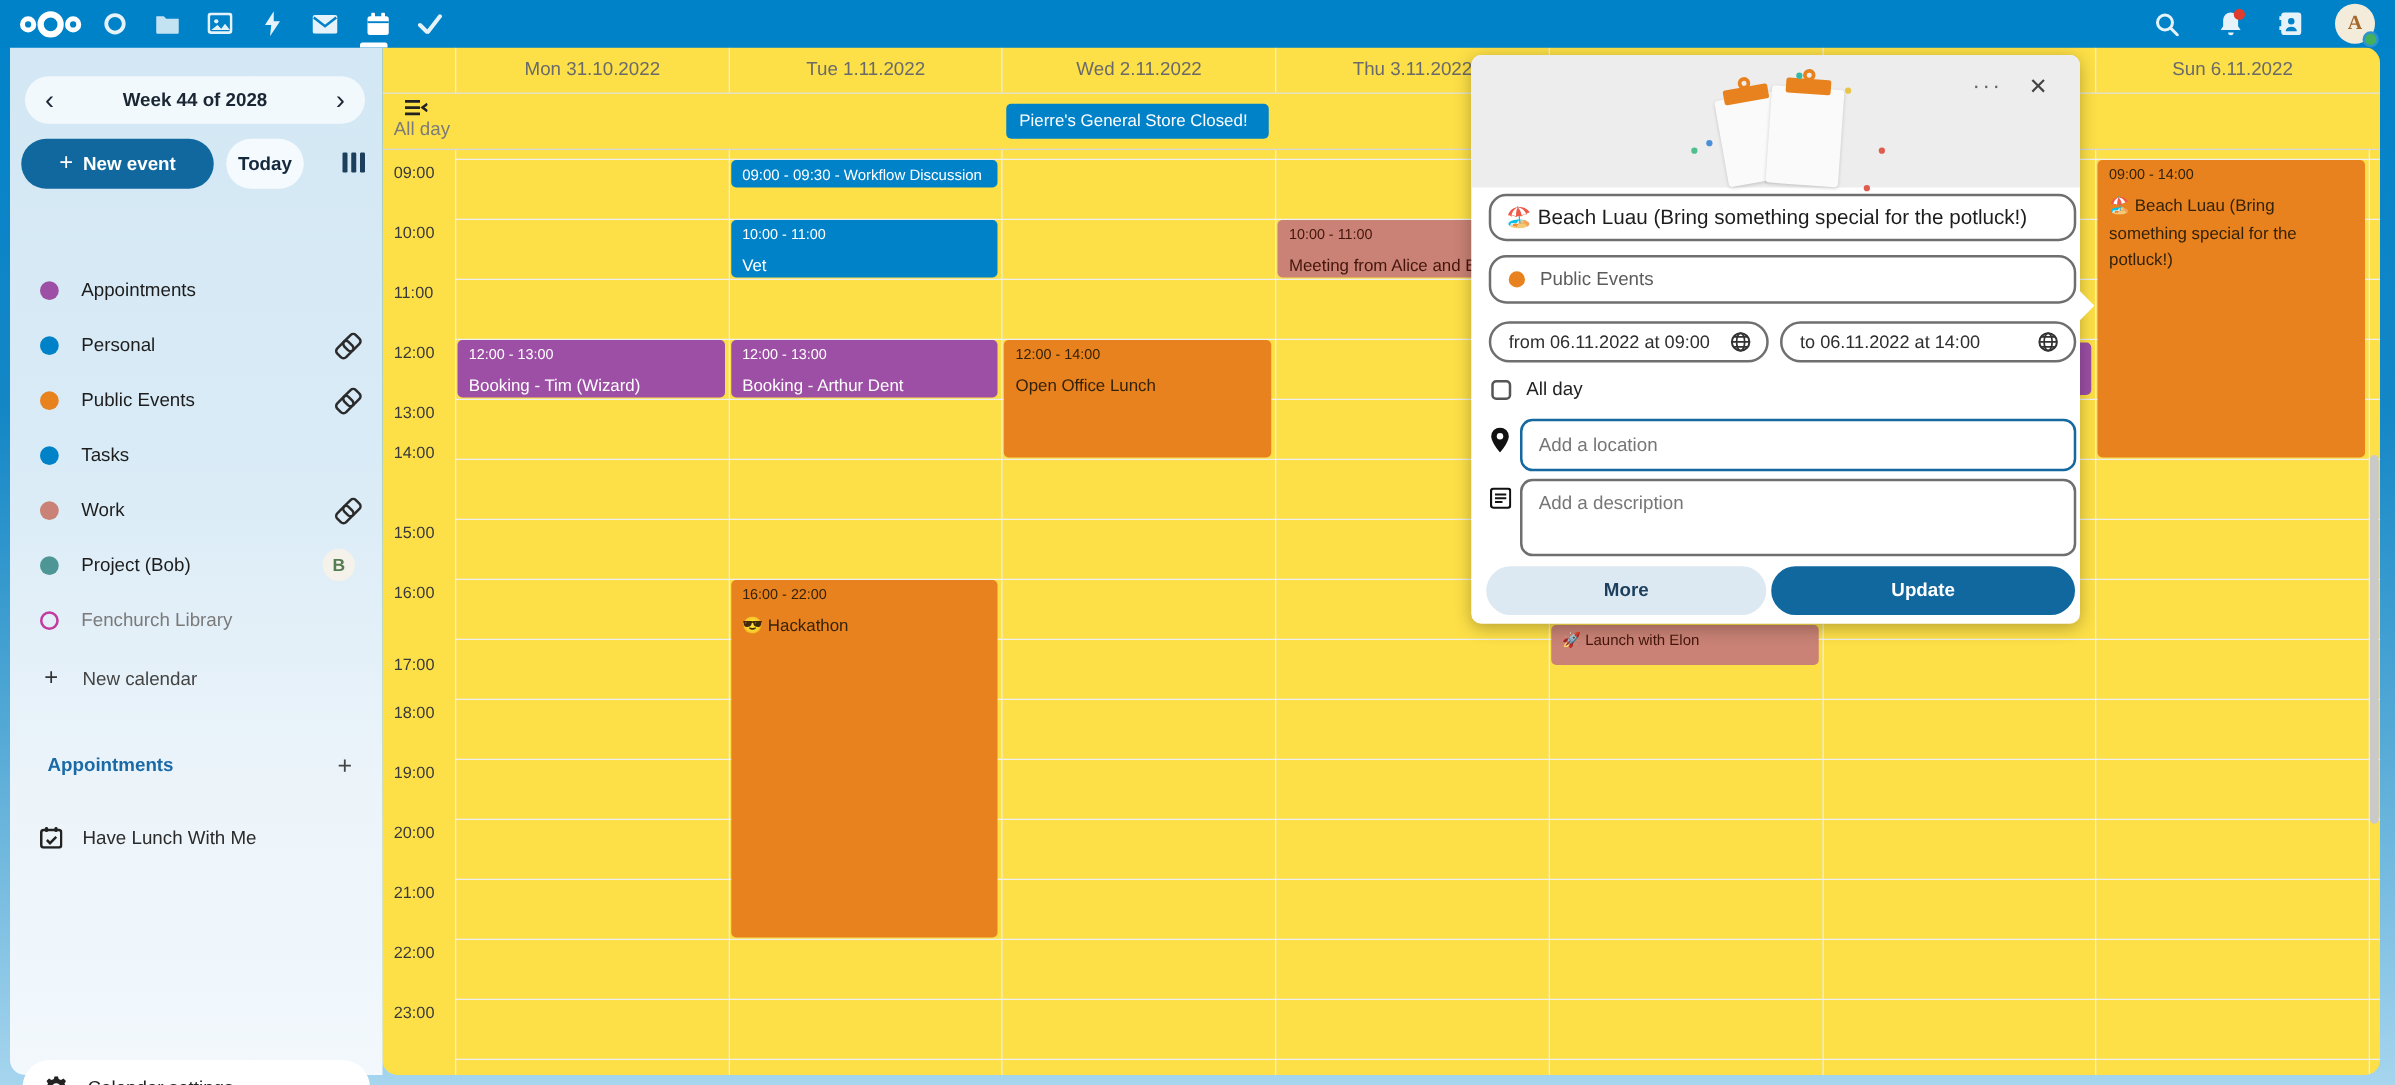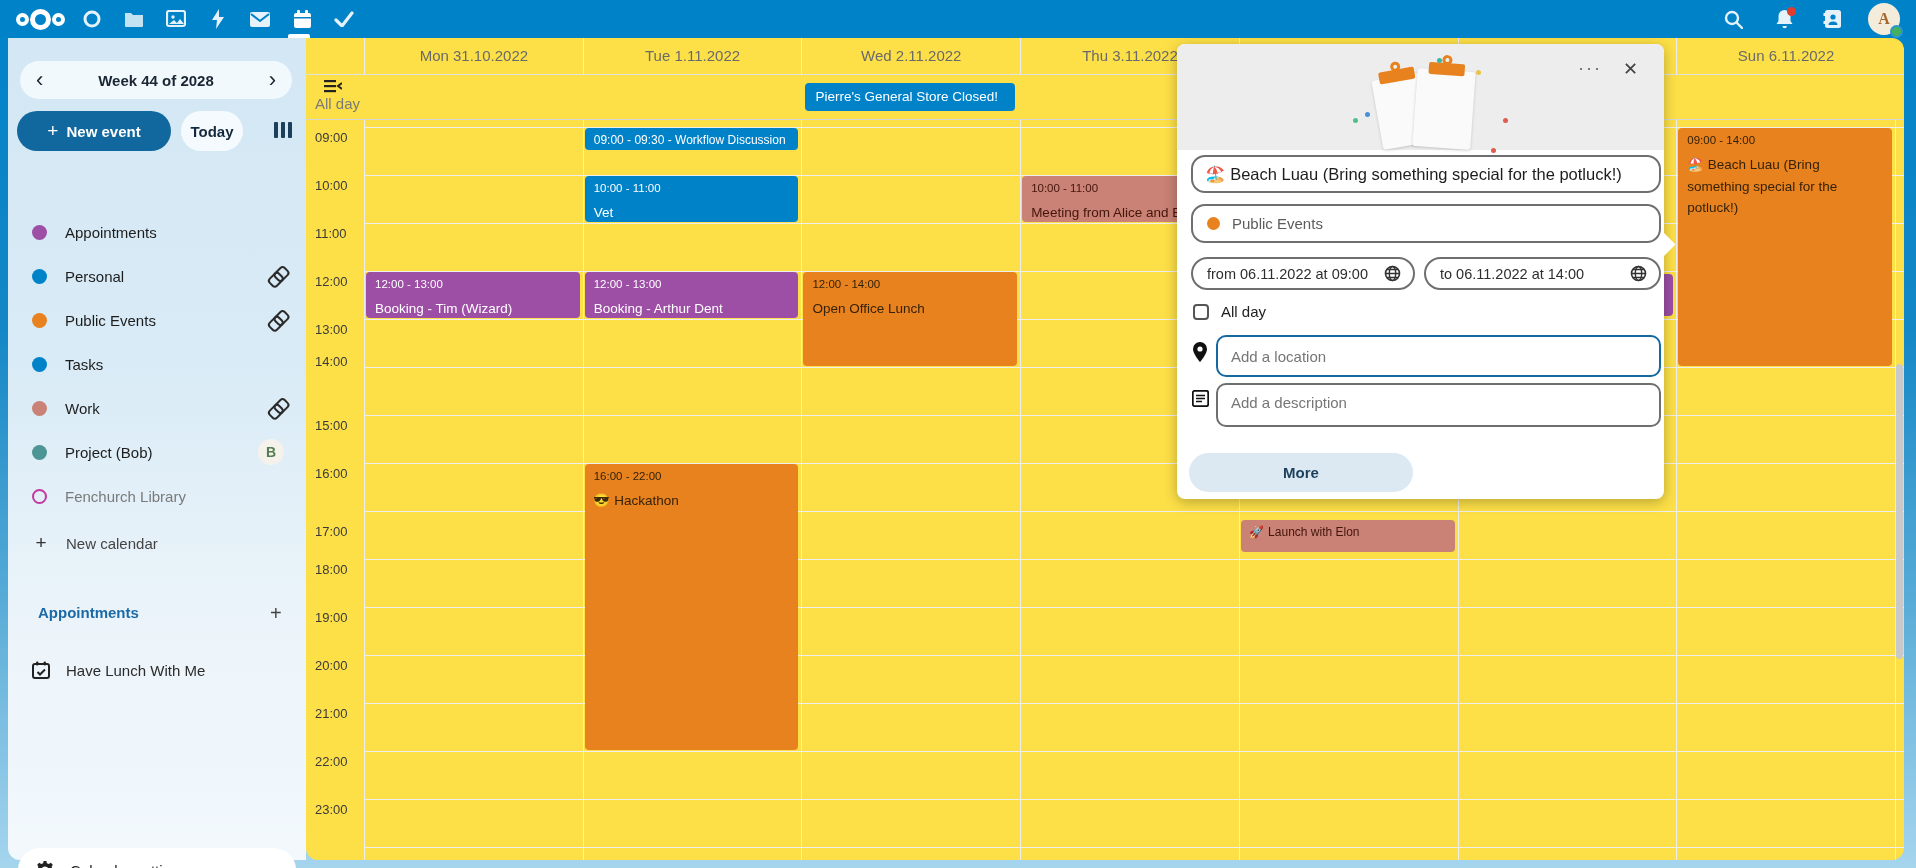--- a/index.html
+++ b/index.html
@@ -99,21 +99,21 @@
   #from-pill { left:14px; top:213px; width:224px; }
   #to-pill { left:247px; top:213px; width:237px; }
   .date-pill span { font-size:14.5px; color:#2e2e2e; white-space:nowrap; }
   #allday-opt { position:absolute; left:16px; top:259px; display:flex; align-items:center; gap:12px; cursor:pointer; }
   #allday-opt .box { width:16px; height:16px; border:2px solid #555; border-radius:4px; background:#fff; }
   #allday-opt .lbl { font-size:15px; color:#222; }
   #loc-icon { position:absolute; left:15px; top:298px; }
   #loc-input { position:absolute; left:39px; top:291px; width:445px; height:42px; border:2px solid #1569a0; border-radius:10px; padding:0 13px; font-size:15px; font-family:inherit; color:#c2410c; outline:none; }
   #loc-input::placeholder { color:#767676; }
   #desc-icon { position:absolute; left:15px; top:346px; }
-  #desc-box { position:absolute; left:39px; top:339px; width:445px; height:44px; border:2px solid #6f6f6f; border-radius:10px; padding:9px 13px; font-size:15px; font-family:inherit; color:#222; resize:none; outline:none; }
+  #desc-box { position:absolute; left:39px; top:339px; width:445px; height:62px; border:2px solid #6f6f6f; border-radius:10px; padding:9px 13px; font-size:15px; font-family:inherit; color:#222; resize:none; outline:none; }
   #desc-box::placeholder { color:#767676; }
   .pop-btn { position:absolute; top:409px; height:39px; border:none; border-radius:20px; font-size:15px; font-weight:bold; cursor:pointer; font-family:inherit; }
   #btn-more { left:12px; width:224px; background:#dde9f2; color:#1b3f5d; }
   #btn-update { left:240px; width:243px; background:#11689e; color:#fff; }
 </style>
 </head>
 <body>
 
 <div id="topbar">
   <div id="logo">
@@ -363,21 +363,21 @@
         <span class="ev-title">😎 Hackathon</span>
       </div>
       <div class="event ev-orange" style="left: 497.42px; width: 213.71px; top: 152px; height: 94px;">
         <span class="ev-time">12:00 - 14:00</span>
         <span class="ev-title">Open Office Lunch</span>
       </div>
       <div class="event ev-rose" style="left: 716.13px; width: 213.71px; top: 56px; height: 46px;">
         <span class="ev-time">10:00 - 11:00</span>
         <span class="ev-title">Meeting from Alice and B</span>
       </div>
-      <div class="event ev-rose compact" style="left: 934.84px; width: 213.71px; top: 380px; height: 31.6px; margin-top: 20px;">
+      <div class="event ev-rose compact" style="left: 934.84px; width: 213.71px; top: 380px; height: 31.6px;">
         <span class="ev-title">🚀 Launch with Elon</span>
       </div>
       <div class="event ev-purple" style="left: 1153.55px; width: 213.71px; top: 154.4px; height: 41.2px;"></div>
       <div class="event ev-orange" style="left: 1372.26px; width: 213.71px; top: 8px; height: 238px;">
         <span class="ev-time">09:00 - 14:00</span>
         <span class="ev-title">🏖️ Beach Luau (Bring something special for the potluck!)</span>
       </div>
     </div>
   <div id="scroll-thumb"></div>
 <div class="allday-event ev-blue" style="left: 499.42px; width: 209.71px; top: 45px; height: 28px;">Pierre's General Store Closed!</div>
@@ -447,13 +447,14 @@
 
   <span id="desc-icon">
     <svg width="17" height="17">
         <rect x="0.8" y="0.8" width="15.4" height="15.4" rx="2" fill="none" stroke="#111" stroke-width="1.8"></rect>
         <path d="M4 5.5 h9 M4 8.5 h9 M4 11.5 h6" stroke="#111" stroke-width="1.6"></path>
       </svg>
   </span>
   <textarea id="desc-box" placeholder="Add a description" style=""></textarea>
 
   <button class="pop-btn" id="btn-more">More</button>
+  <button class="pop-btn" id="btn-update">Update</button>
 </div>
 
 </body></html>

